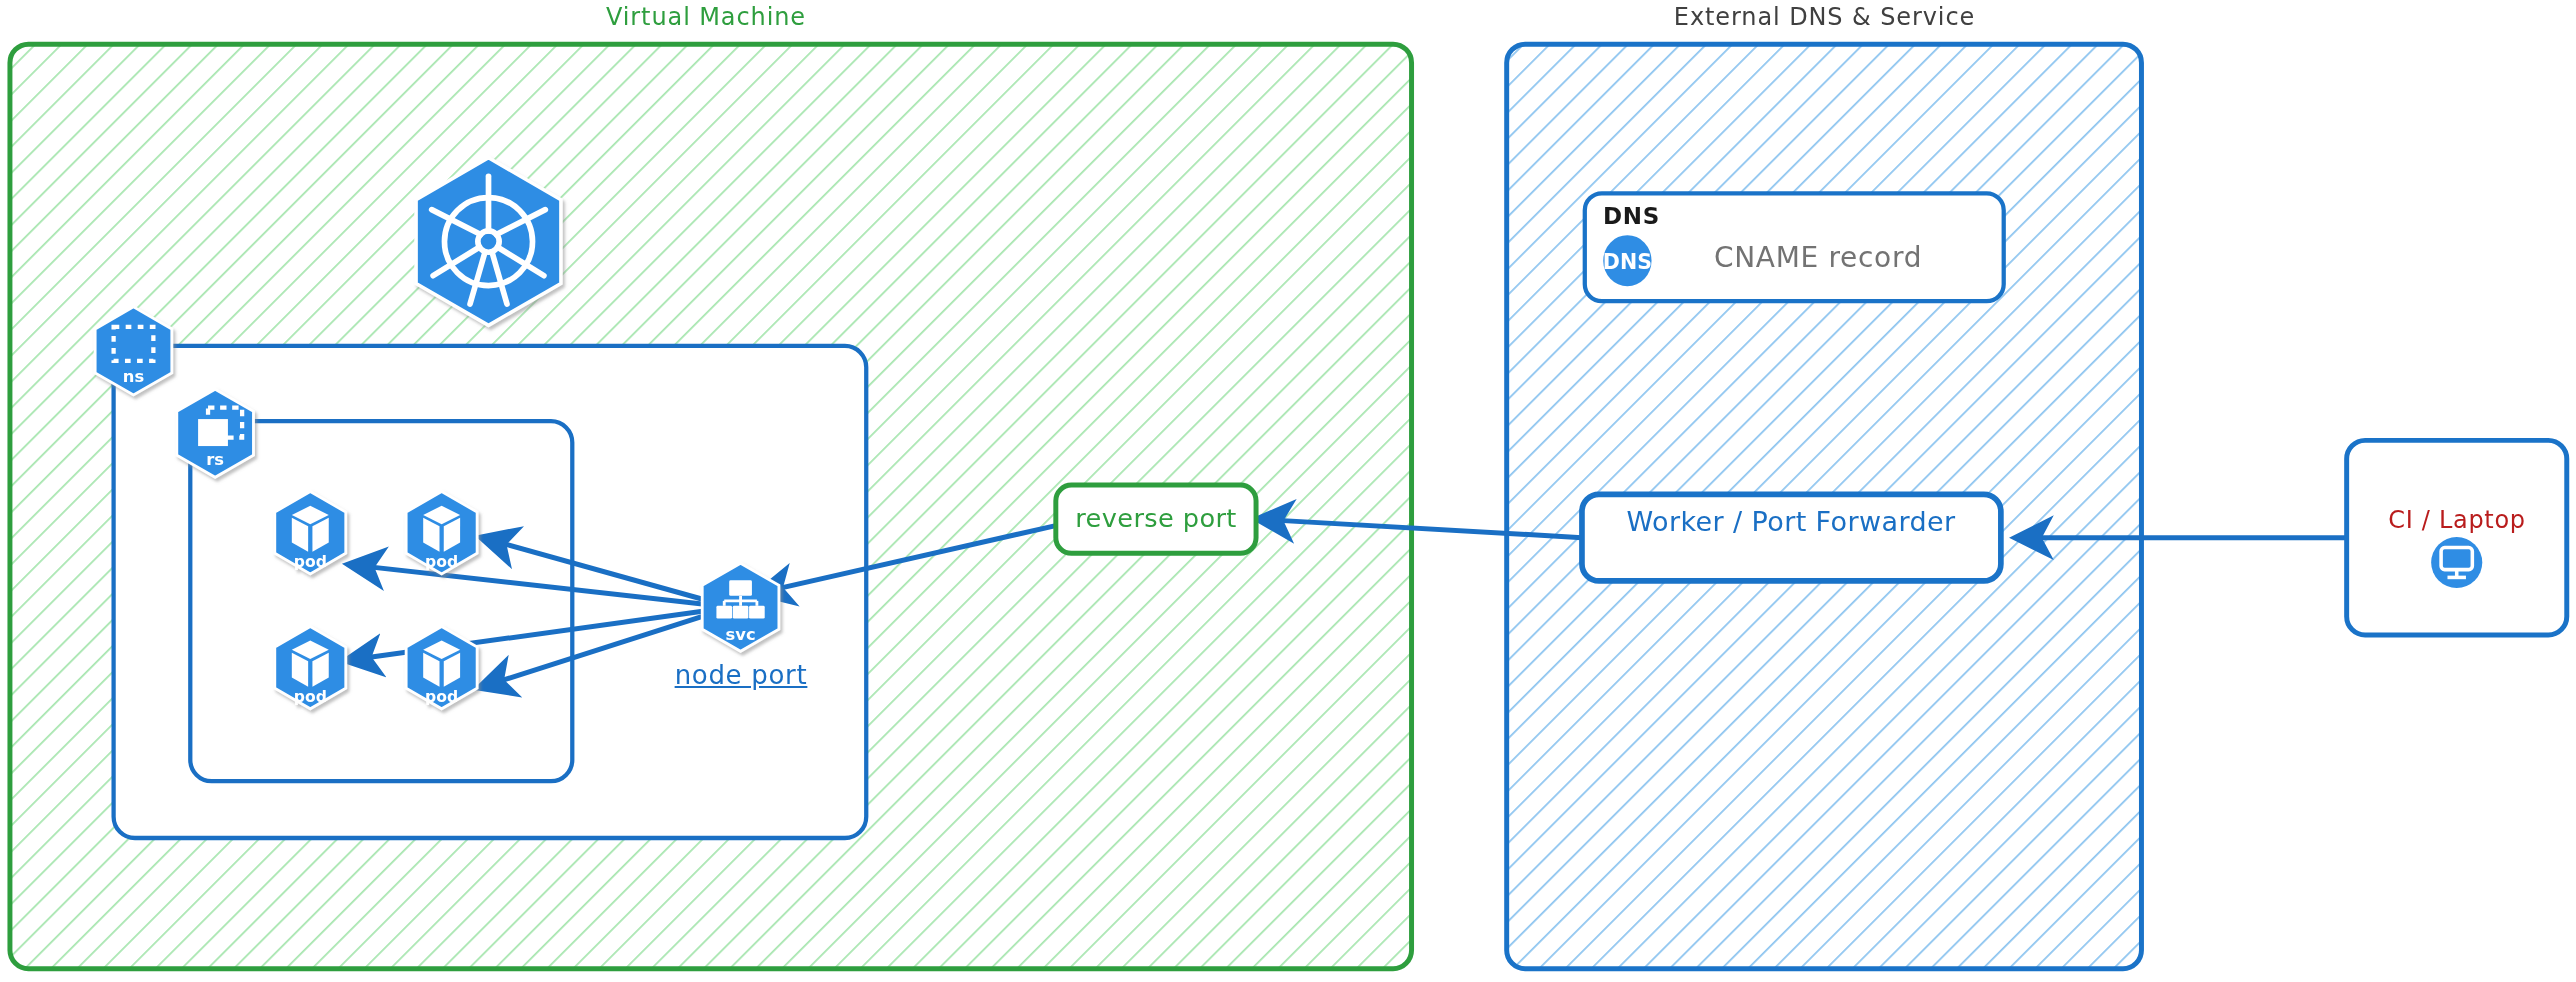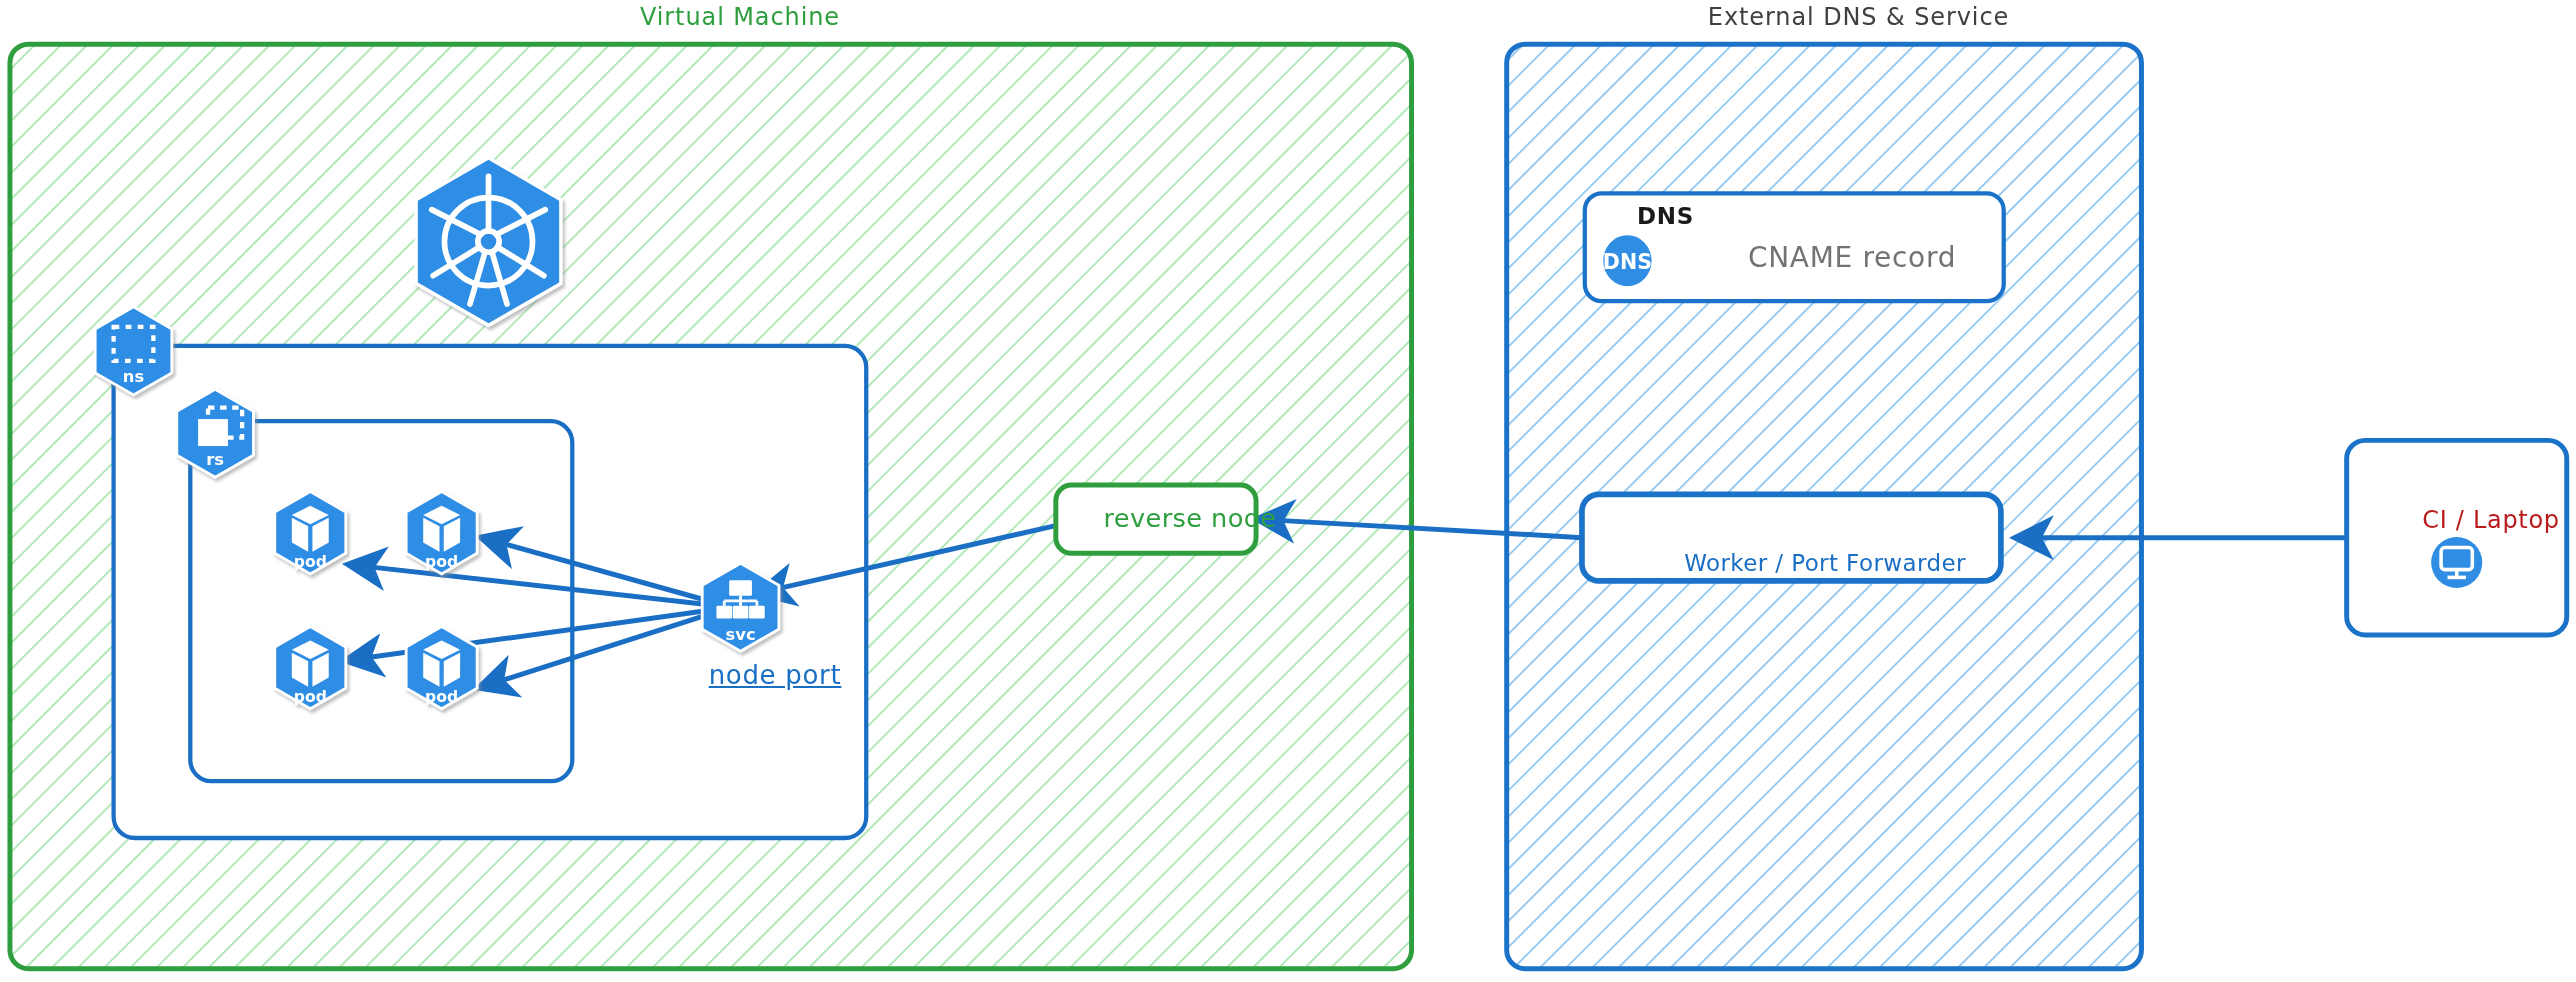--- a/index.html
+++ b/index.html
@@ -1,21 +1,21 @@
 <!DOCTYPE html>
 <html style="font-size:11.4px"><head>
 <meta charset="utf-8">
 <style>
   html,body{margin:0;padding:0;background:#ffffff;}
   body{
     width:2576px;height:983px;position:relative;overflow:hidden;
     font-family:"DejaVu Sans","Liberation Sans",sans-serif;
   }
   #canvas{position:absolute;inset:0;width:2576px;height:983px;}
-  .hand{font-family:"DejaVu Sans","Liberation Sans",sans-serif;margin-left:34px;}
+  .hand{font-family:"DejaVu Sans","Liberation Sans",sans-serif;}
   .lbl{position:absolute;white-space:nowrap;pointer-events:none;}
   svg{position:absolute;left:0;top:0;overflow:visible;}
 </style>
 </head>
 <body>
 
 <div id="canvas">
 
   <svg width="2576" height="983" viewBox="0 0 3628 1384">
     <defs>
@@ -162,24 +162,24 @@
       <line x1="-13" y1="21" x2="13" y2="21" stroke="#ffffff" stroke-width="5"></line>
     </g>
   </svg>
 
   <div class="lbl hand" style="left:0;top:2.8px;width:1412px;text-align:center;color:#2e9e3e;font-size:24px;letter-spacing:0.9px;">Virtual Machine</div>
 
   <div class="lbl hand" style="left:1507px;top:2.8px;width:635px;text-align:center;color:#404040;font-size:24px;letter-spacing:0.9px;">External DNS &amp; Service</div>
 
   <div class="lbl hand" style="left:741px;top:660px;transform:translateX(-50%);color:#1a6fc4;font-size:26px;letter-spacing:0.7px;text-decoration:underline;">node port</div>
 
-  <div class="lbl hand" style="left:1156px;top:503px;transform:translateX(-50%);color:#2e9e3e;font-size:25.6px;letter-spacing:0.4px;">reverse node</div>
+  <div class="lbl hand" style="left:1156px;top:503px;transform:translateX(-50%);color:#2e9e3e;font-size:25.6px;letter-spacing:0.4px;">reverse port</div>
 
   <div class="lbl hand" style="left:1603px;top:203px;color:#1a1a1a;font-size:23px;font-weight:700;letter-spacing:0.7px;">DNS</div>
 
   <div class="lbl hand" style="left:1818px;top:241px;transform:translateX(-50%);color:#737373;font-size:28px;letter-spacing:0.7px;">CNAME record</div>
 
-  <div class="lbl hand" style="left:1791px;top:550px;transform:translateX(-50%);color:#1a6fc4;font-size:23px;letter-spacing:0.4px;">Worker / Port Forwarder</div>
+  <div class="lbl hand" style="left:1791px;top:506px;transform:translateX(-50%);color:#1a6fc4;font-size:27px;letter-spacing:0.4px;">Worker / Port Forwarder</div>
 
   <div class="lbl hand" style="left:2457px;top:506px;transform:translateX(-50%);color:#b91c1c;font-size:24px;letter-spacing:0.7px;">CI / Laptop</div>
 
 </div>
 
 
 </body></html>

